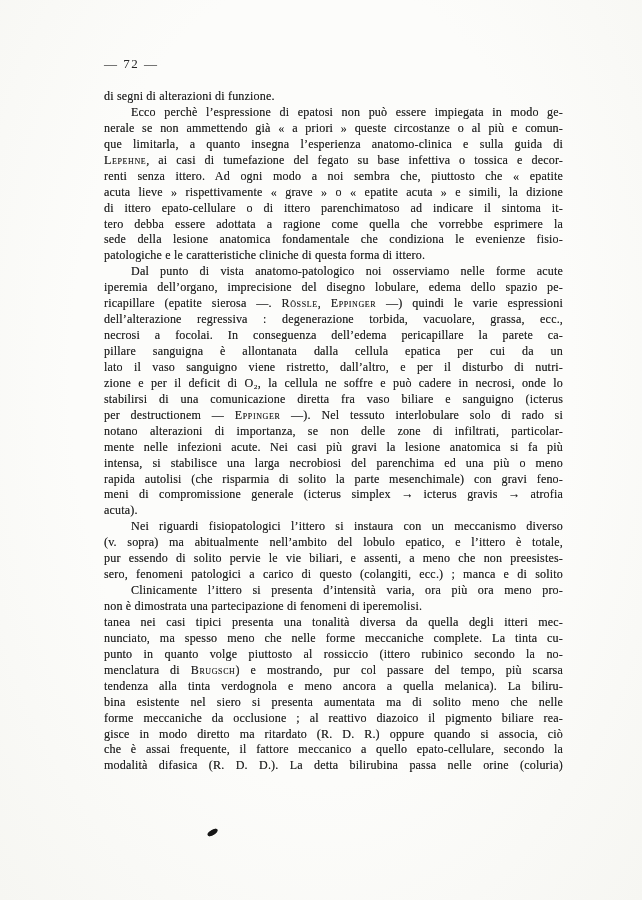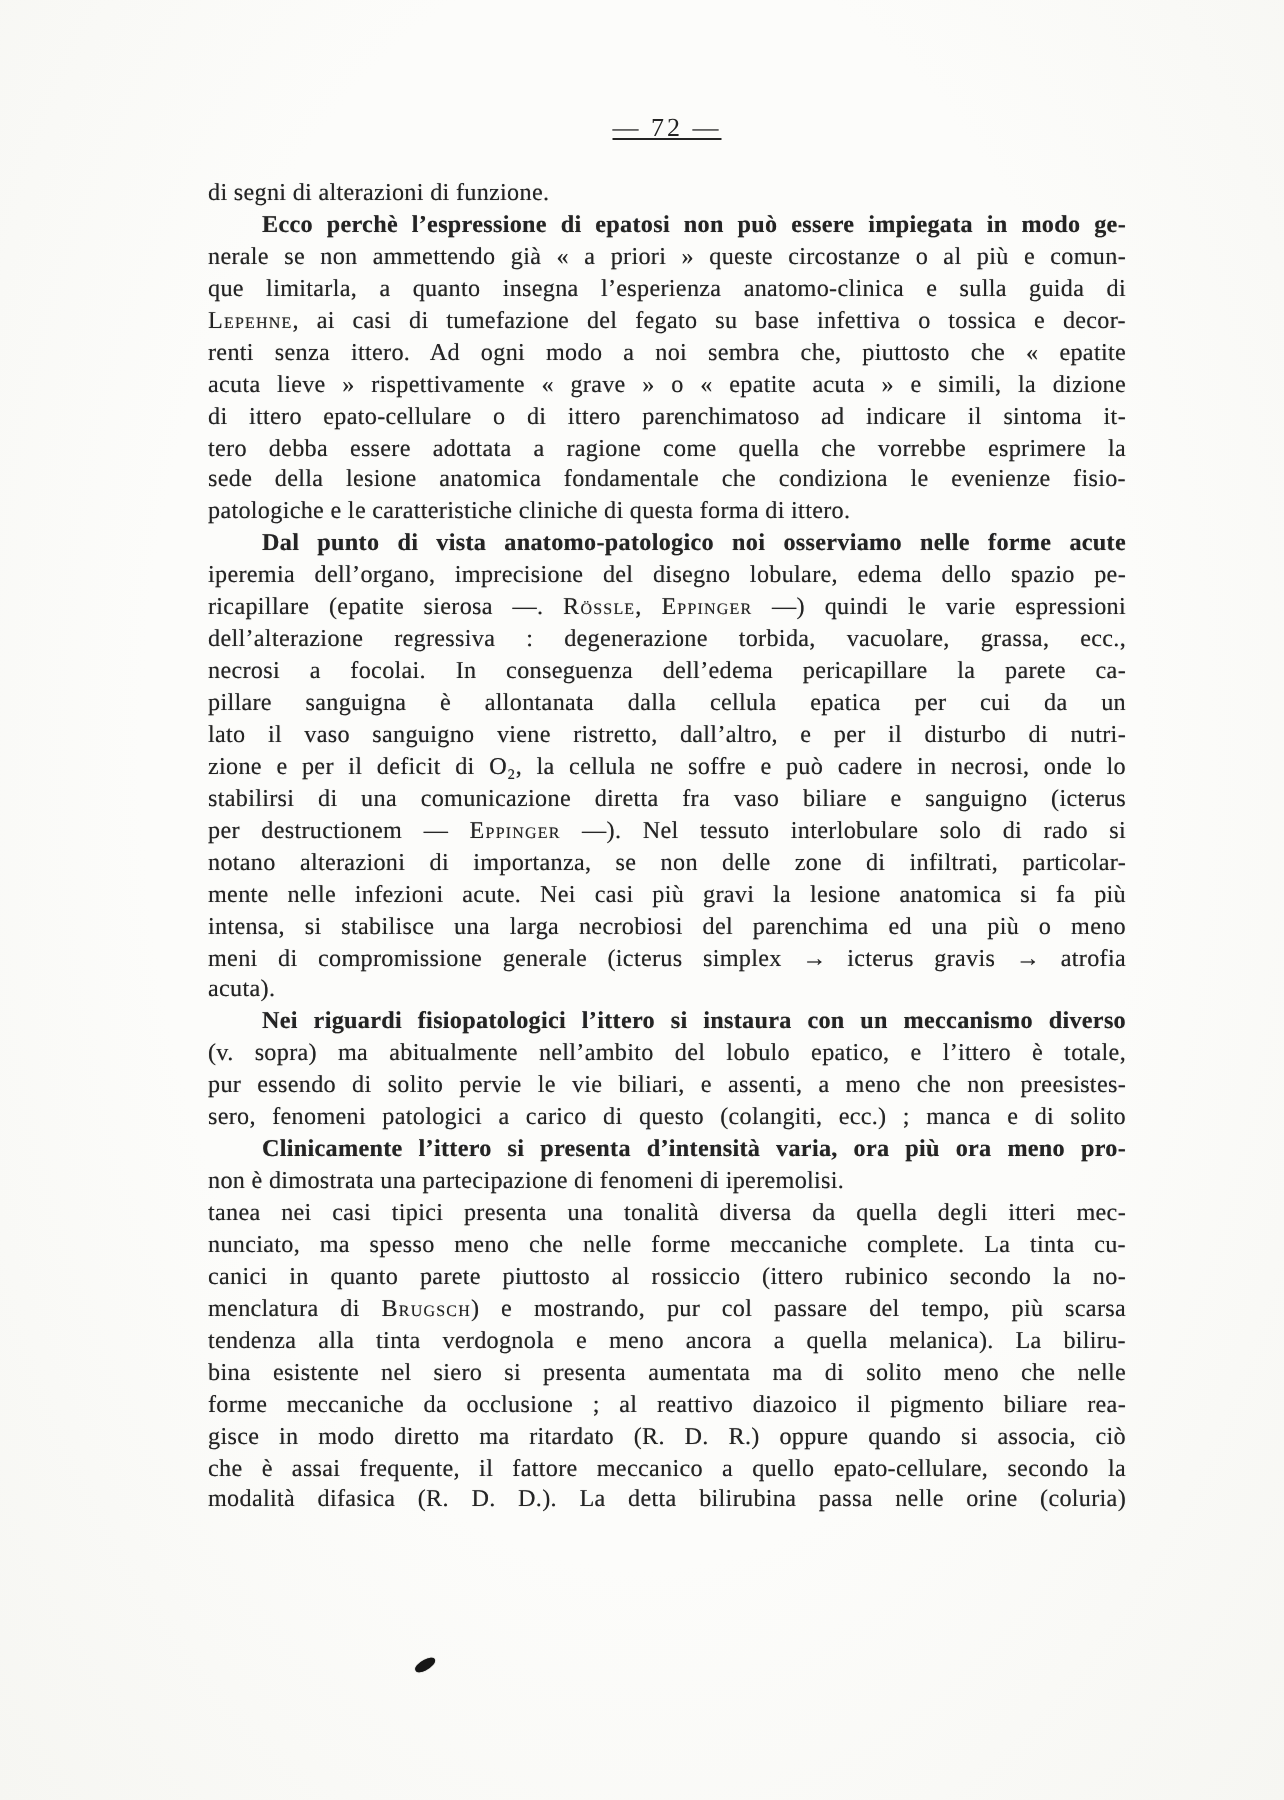--- a/index.html
+++ b/index.html
@@ -17,43 +17,42 @@
     background: radial-gradient(ellipse at 50% 42%, var(--paper, #fcfcfa) 55%, #f6f6f2 100%);
     color: var(--ink, #242424);
     overflow: hidden;
   }
   .page-number {
     position: absolute;
     top: 56px;
     left: 104px;
     width: 459px;
     height: 17px;
-    text-align: center;
+    text-align: left;
     font-size: 13px;
     letter-spacing: 1.5px;
     color: var(--ink, #2a2a2a);
-    text-decoration: underline;
   }
   .text-block {
     position: absolute;
     top: 89px;
     left: 104px;
     width: 459px;
     font-size: 12.1px;
     letter-spacing: 0.15px;
   }
   .line {
     height: 15.95px;
     line-height: 15.95px;
     text-align: justify;
     text-align-last: justify;
     overflow: hidden;
     text-shadow: 0 0 0.35px rgba(30,30,30,0.55);
   }
-  .line.indent { text-indent: 27px; font-weight: bold; }
+  .line.indent { text-indent: 27px; }
   .line.end {
     text-align-last: left;
     text-align: center;
   }
   .sc {
     font-variant: small-caps;
     letter-spacing: 0.6px;
   }
   .ink-blot {
     position: absolute;
@@ -91,31 +90,32 @@
       <div class="line">dell’alterazione regressiva : degenerazione torbida, vacuolare, grassa, ecc.,</div>
       <div class="line">necrosi a focolai. In conseguenza dell’edema pericapillare la parete ca-</div>
       <div class="line">pillare sanguigna è allontanata dalla cellula epatica per cui da un</div>
       <div class="line">lato il vaso sanguigno viene ristretto, dall’altro, e per il disturbo di nutri-</div>
       <div class="line">zione e per il deficit di O₂, la cellula ne soffre e può cadere in necrosi, onde lo</div>
       <div class="line">stabilirsi di una comunicazione diretta fra vaso biliare e sanguigno (icterus</div>
       <div class="line">per destructionem — <span class="sc">Eppinger</span> —). Nel tessuto interlobulare solo di rado si</div>
       <div class="line">notano alterazioni di importanza, se non delle zone di infiltrati, particolar-</div>
       <div class="line">mente nelle infezioni acute. Nei casi più gravi la lesione anatomica si fa più</div>
       <div class="line">intensa, si stabilisce una larga necrobiosi del parenchima ed una più o meno</div>
+      <div class="line">rapida autolisi (che risparmia di solito la parte mesenchimale) con gravi feno-</div>
       <div class="line">meni di compromissione generale (icterus simplex → icterus gravis → atrofia</div>
       <div class="line end">acuta).</div>
       <div class="line indent">Nei riguardi fisiopatologici l’ittero si instaura con un meccanismo diverso</div>
       <div class="line">(v. sopra) ma abitualmente nell’ambito del lobulo epatico, e l’ittero è totale,</div>
       <div class="line">pur essendo di solito pervie le vie biliari, e assenti, a meno che non preesistes-</div>
       <div class="line">sero, fenomeni patologici a carico di questo (colangiti, ecc.) ; manca e di solito</div>
       <div class="line indent">Clinicamente l’ittero si presenta d’intensità varia, ora più ora meno pro-</div>
       <div class="line end">non è dimostrata una partecipazione di fenomeni di iperemolisi.</div>
       <div class="line">tanea nei casi tipici presenta una tonalità diversa da quella degli itteri mec-</div>
       <div class="line">nunciato, ma spesso meno che nelle forme meccaniche complete. La tinta cu-</div>
-      <div class="line">canici in quanto parete piuttosto al rossiccio (ittero rubinico secondo la no-</div>
+      <div class="line">punto in quanto volge piuttosto al rossiccio (ittero rubinico secondo la no-</div>
       <div class="line">menclatura di <span class="sc">Brugsch</span>) e mostrando, pur col passare del tempo, più scarsa</div>
       <div class="line">tendenza alla tinta verdognola e meno ancora a quella melanica). La biliru-</div>
       <div class="line">bina esistente nel siero si presenta aumentata ma di solito meno che nelle</div>
       <div class="line">forme meccaniche da occlusione ; al reattivo diazoico il pigmento biliare rea-</div>
       <div class="line">gisce in modo diretto ma ritardato (R. D. R.) oppure quando si associa, ciò</div>
       <div class="line">che è assai frequente, il fattore meccanico a quello epato-cellulare, secondo la</div>
       <div class="line">modalità difasica (R. D. D.). La detta bilirubina passa nelle orine (coluria)</div>
     </div>
 
   <div class="ink-blot"></div>

